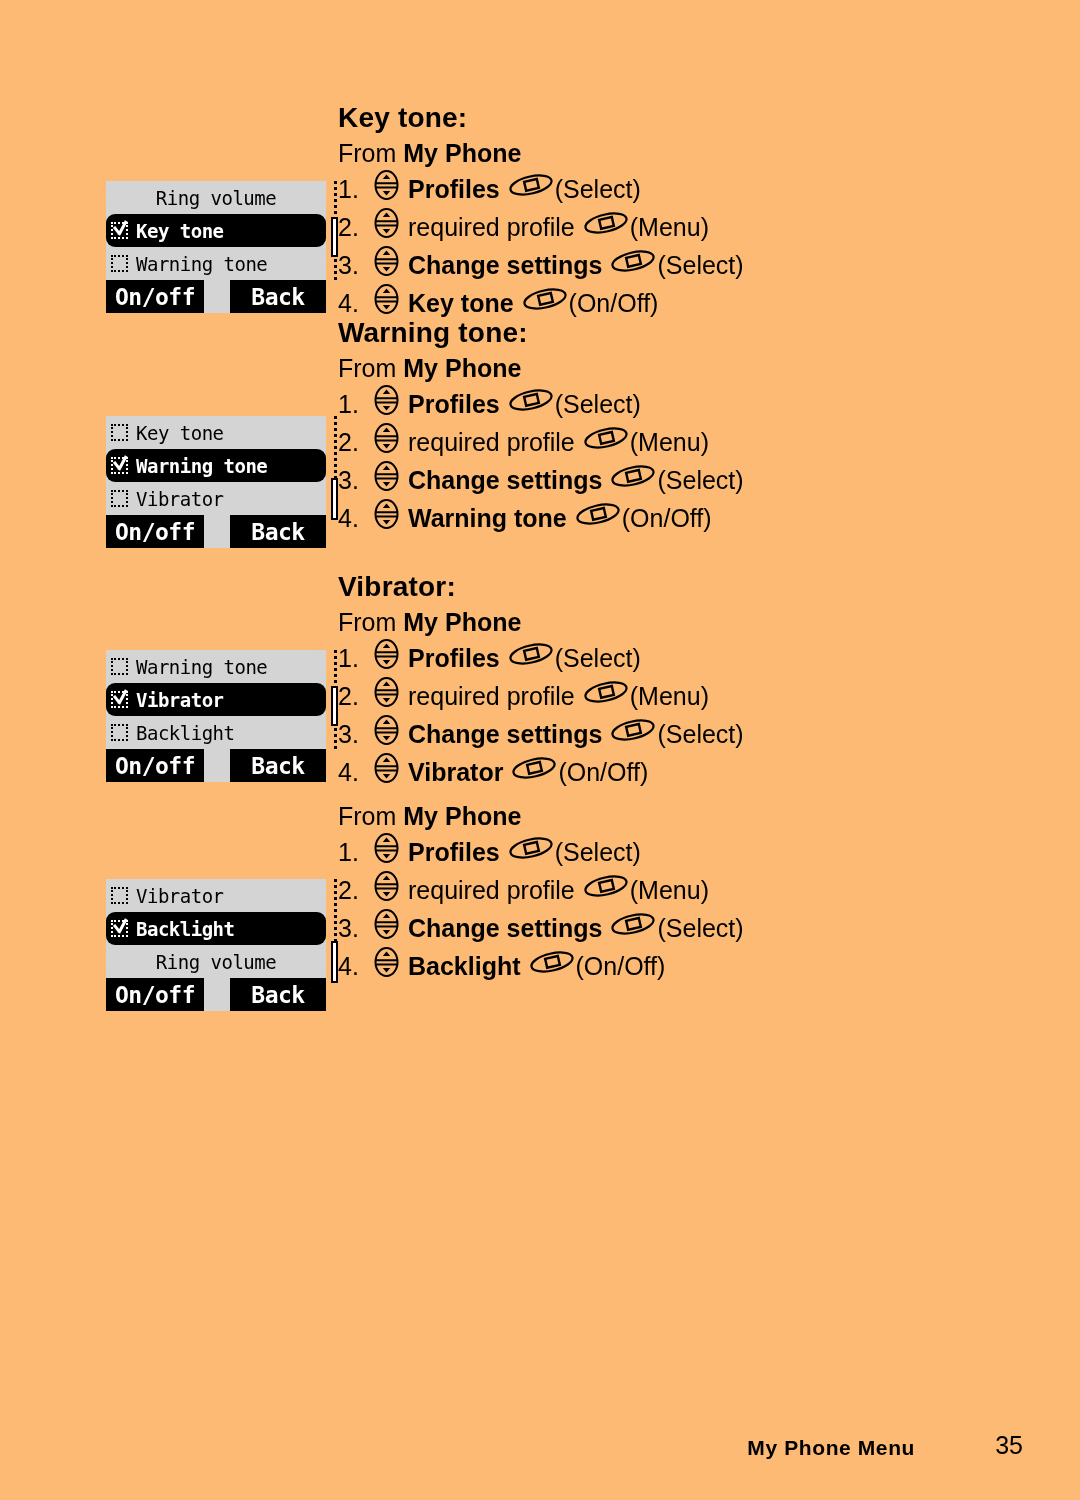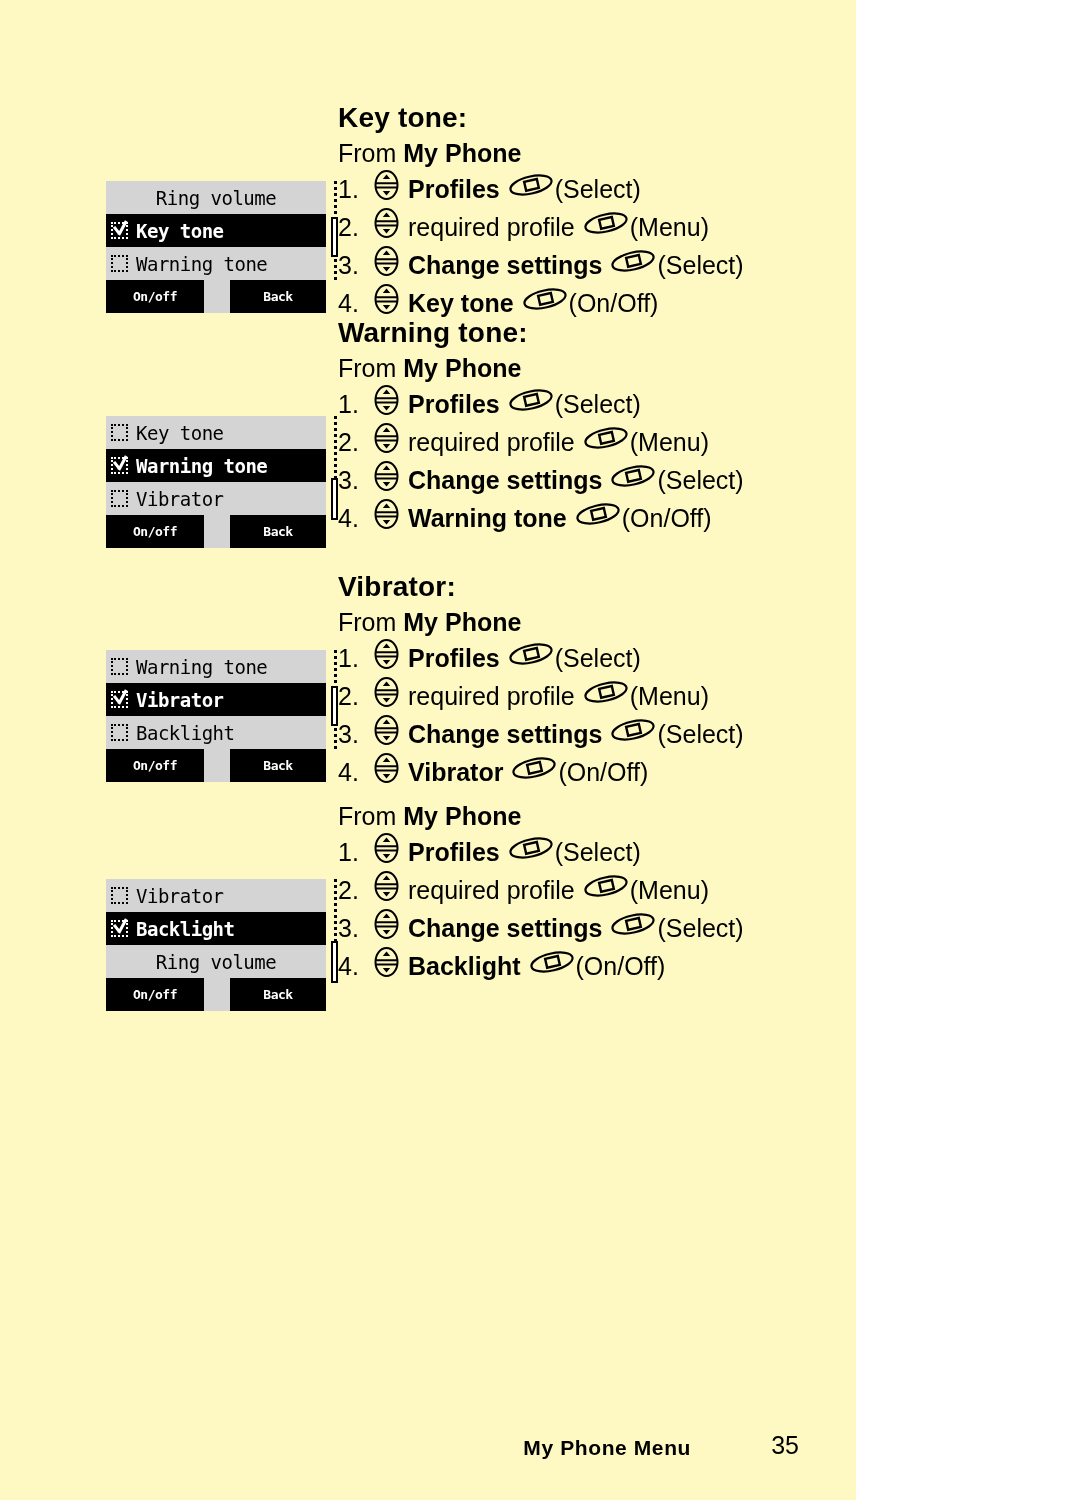--- a/index.html
+++ b/index.html
@@ -5,23 +5,23 @@
   * { box-sizing: border-box; }
   html, body {
     margin: 0; padding: 0;
     width: 1080px; height: 1500px;
     background: #ffffff;
     font-family: "Liberation Sans", sans-serif;
     color: #000000;
   }
   .page {
     position: relative;
-    width: 856px;
+    width: 1080px;
     height: 1500px;
-    background: #fef9c3;
+    background: #fdba74;
     overflow: hidden;
   }
 
   
   .instr {
     position: absolute;
     left: 338px;
     width: 700px;
   }
   .sec-title {
@@ -78,20 +78,21 @@
     position: relative;
     height: 33px;
     display: flex;
     align-items: center;
     background: #d4d4d4;
     color: #000;
     font-size: 19px;
     letter-spacing: -0.5px;
     padding-left: 4px;
     overflow: hidden;
+    border-radius: 9px;
   }
   .row.sel {
     background: #000000;
     color: #ffffff;
     font-weight: bold;
   }
   .row.centered { justify-content: center; padding-left: 0; }
   .cb {
     position: relative;
     flex: 0 0 auto;
@@ -147,21 +148,21 @@
   .softbar {
     display: flex;
     width: 220px;
     height: 33px;
     background: #d4d4d4;
   }
   .sk {
     background: #000000;
     color: #ffffff;
     font-weight: bold;
-    font-size: 13px;
+    font-size: 23px;
     letter-spacing: -0.5px;
     display: flex;
     align-items: center;
     height: 33px;
   }
   .sk.left { width: 98px; justify-content: center; }
   .sk.gap  { width: 26px; background: #d4d4d4; }
   .sk.right{ width: 96px; justify-content: center; text-align: right; }
 
   

